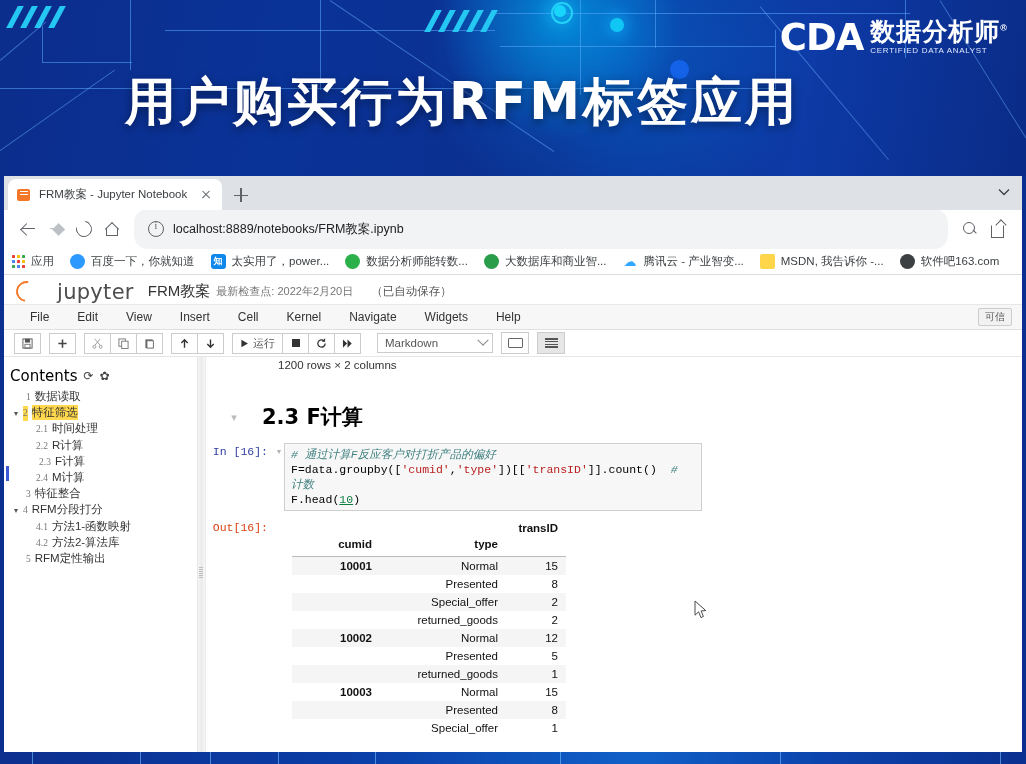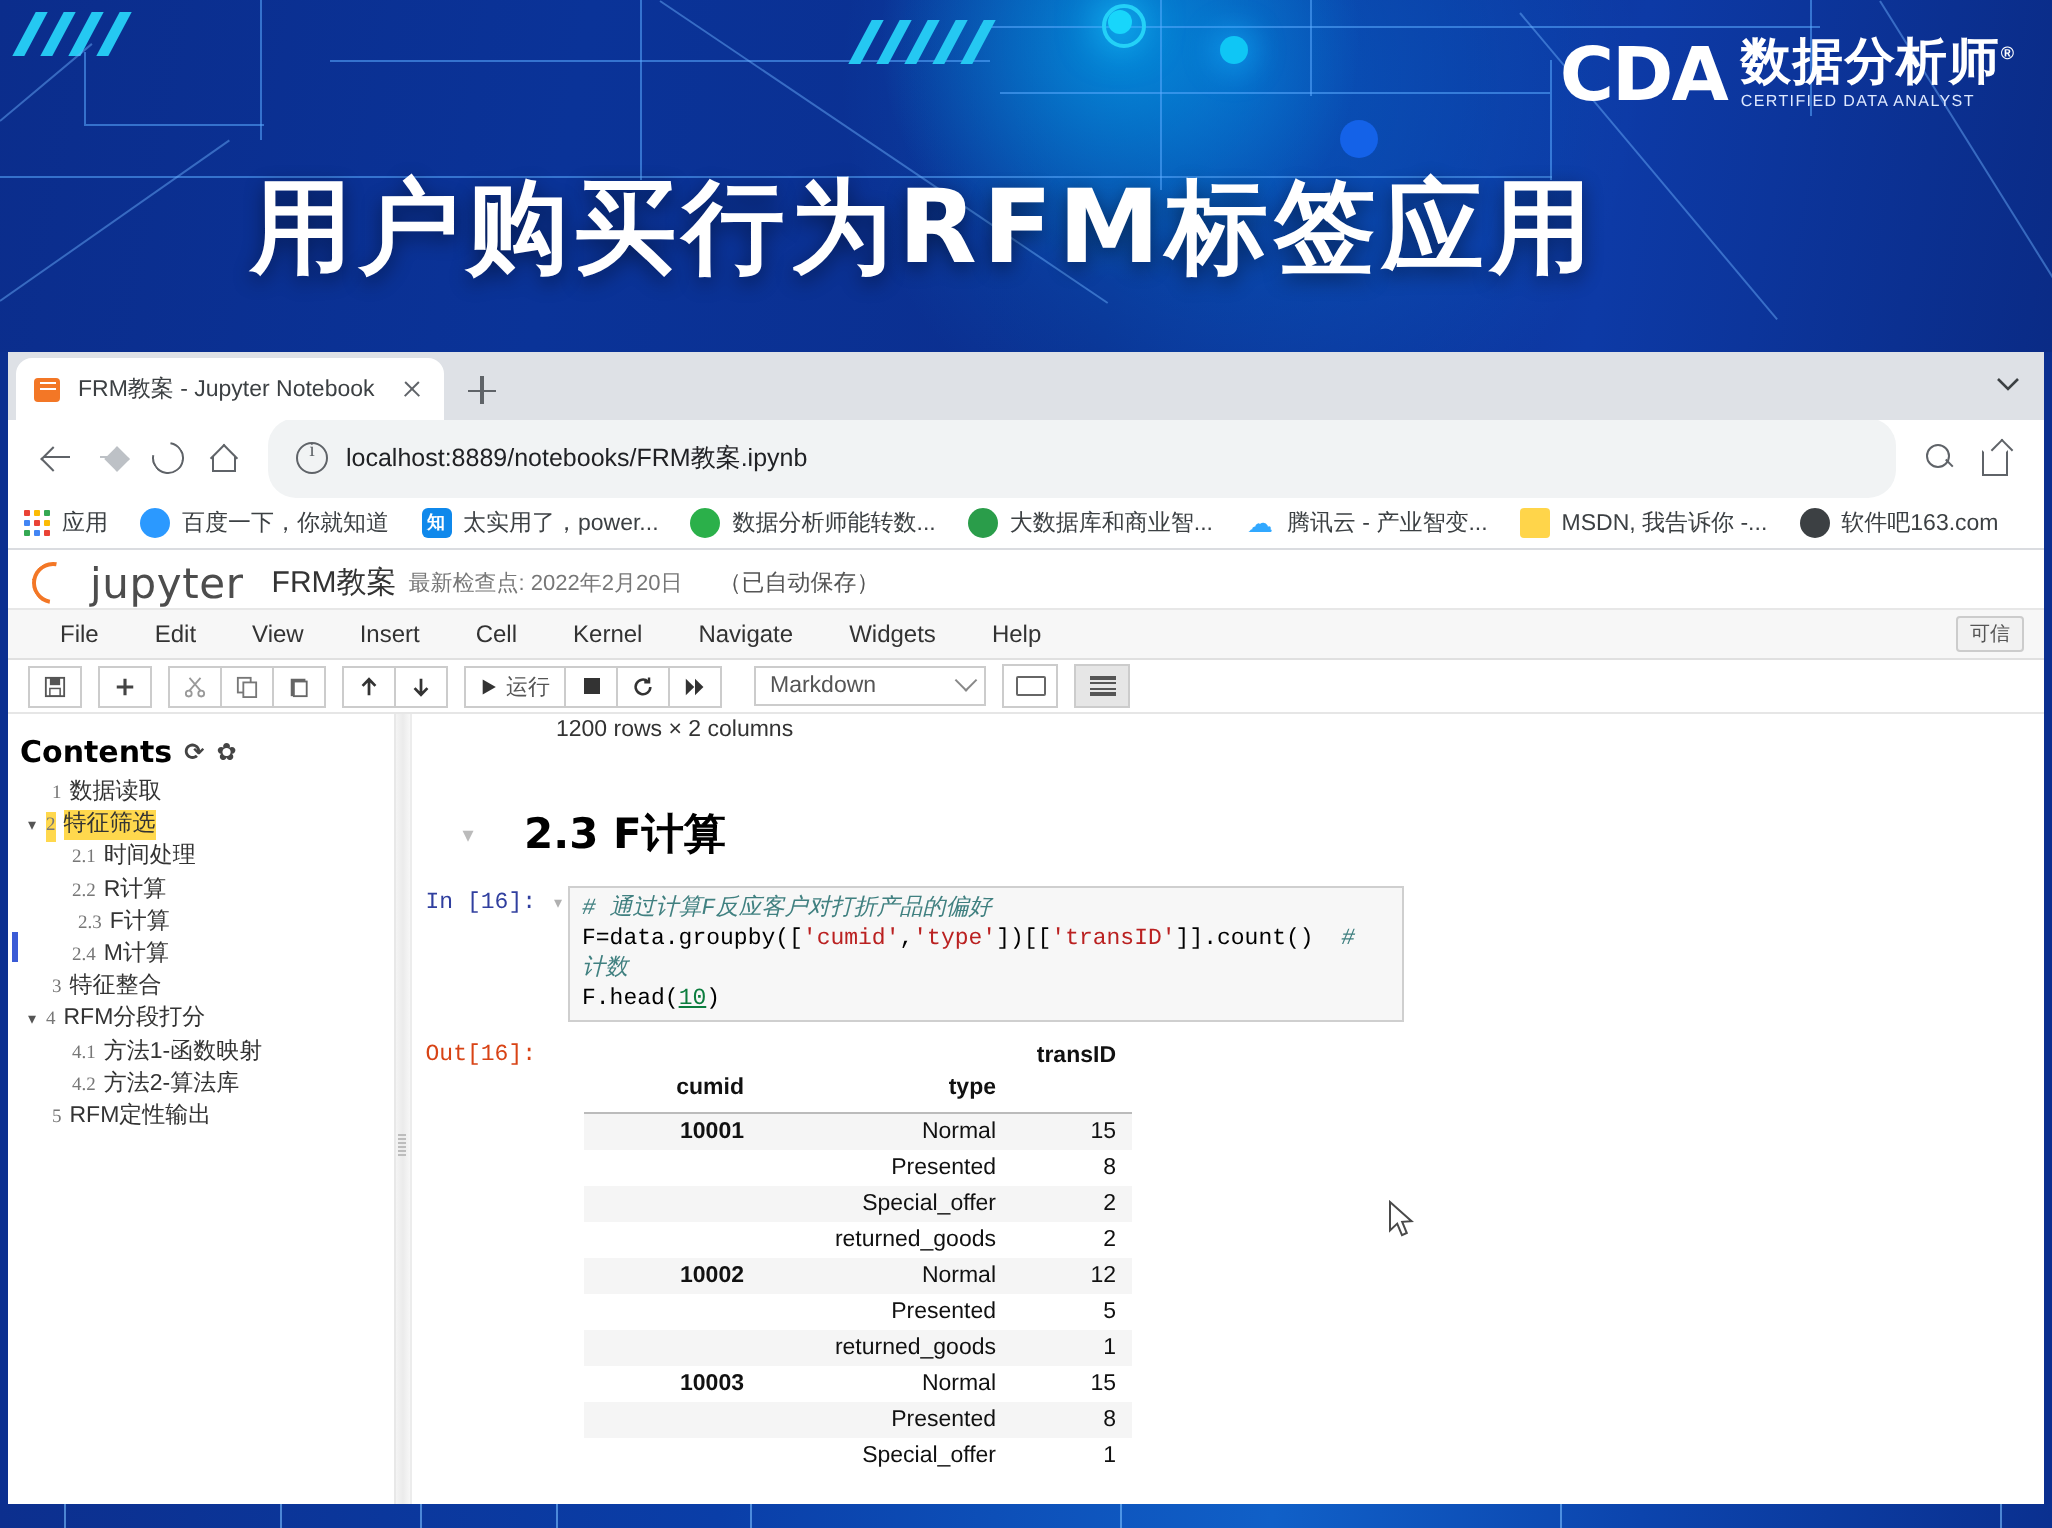--- a/index.html
+++ b/index.html
@@ -19,21 +19,21 @@
       overflow:hidden;
   }
   .bn-line{position:absolute;background:rgba(90,170,255,.55);}
   .bn-vline{width:1px;}
   .bn-hline{height:1px;}
   .bn-dot{position:absolute;border-radius:50%;}
   .bn-ring{position:absolute;border-radius:50%;border:2px solid #27d4f5;}
   .bn-slash{position:absolute;width:6px;height:22px;background:#25c8f2;transform:skewX(-28deg);}
   .bn-diag{position:absolute;height:1px;background:rgba(110,180,255,.45);transform-origin:left center;}
   .banner-title{
-    position:absolute;left:0;top:80px;width:924px;text-align:center;
+    position:absolute;left:0;top:68px;width:924px;text-align:center;
     color:#fff;font-size:51px;font-weight:bold;letter-spacing:3px;
     font-family:"DejaVu Sans","Liberation Sans",sans-serif;
     text-shadow:0 3px 10px rgba(0,0,0,.45);
   }
   .cda-logo{position:absolute;right:18px;top:14px;height:46px;display:flex;align-items:center;gap:7px;}
   .cda-mark{font-size:37px;font-weight:bold;color:#fff;letter-spacing:-1px;font-family:"DejaVu Sans",sans-serif;}
   .cda-right{display:flex;flex-direction:column;line-height:1;}
   .cda-cn{font-size:25px;font-weight:bold;color:#fff;letter-spacing:1px;}
   .cda-en{font-size:8px;color:#dfe9ff;letter-spacing:.7px;margin-top:3px;}
   .cda-reg{font-size:9px;vertical-align:super;color:#fff;}
@@ -107,21 +107,21 @@
   .ic-zhihu{background:#0f88eb;color:#fff;font-size:9px;font-weight:bold;text-align:center;line-height:15px;}
   .ic-wechat{background:#2bb04a;border-radius:50%;}
   .ic-globe{background:#2a9d4a;border-radius:50%;}
   .ic-tencent{background:#fff;color:#31a8ff;font-size:13px;text-align:center;line-height:15px;}
   .ic-msdn{background:#ffd54a;border-radius:2px;}
   .ic-dark{background:#3c4043;border-radius:50%;}
 
   
   .jup{background:#fff;height:100%;}
   .jup-head{height:30px;display:flex;align-items:center;padding:4px 12px 0 12px;box-sizing:border-box;border-bottom:1px solid #e7e7e7;}
-  .jup-logo{display:flex;align-items:baseline;gap:8px;}
+  .jup-logo{display:flex;align-items:baseline;gap:20px;}
   .jup-swirl{width:17px;height:17px;border:2.6px solid #f37726;border-radius:50%;border-right-color:transparent;border-bottom-color:transparent;transform:rotate(-35deg);align-self:center;}
   .jup-word{font-size:21px;color:#4d4d4d;font-family:"DejaVu Sans","Liberation Sans",sans-serif;letter-spacing:.3px;}
   .nb-name{font-size:15px;color:#333;margin-left:14px;}
   .nb-ckpt{font-size:11px;color:#777;margin-left:6px;}
   .nb-auto{font-size:11.5px;color:#555;margin-left:18px;}
 
   .menubar{height:25px;background:#f7f7f7;border-bottom:1px solid #e0e0e0;display:flex;align-items:center;padding:0 12px;position:relative;box-sizing:border-box;}
   .menu-item{font-size:12px;color:#333;padding:0 14px;cursor:pointer;}
   .trust{position:absolute;right:10px;top:3px;font-size:10px;color:#555;border:1px solid #ccc;border-radius:2px;padding:1px 6px;background:#f2f2f2;}
 
@@ -137,21 +137,21 @@
   .chev-sm{width:7px;height:7px;border-right:1.2px solid #888;border-bottom:1.2px solid #888;transform:rotate(45deg) translate(-2px,-2px);}
   .tbtn2{width:26px;height:20px;border:1px solid #ccc;background:#fff;display:flex;align-items:center;justify-content:center;margin-left:8px;cursor:pointer;}
   .tbtn2.active{background:#e6e6e6;}
   .kb-ic{width:13px;height:8px;border:1.2px solid #666;border-radius:1px;}
   .lines-ic{width:13px;height:10px;display:flex;flex-direction:column;justify-content:space-between;}
   .lines-ic i{height:1.6px;background:#555;display:block;}
 
   
   .jbody{display:flex;height:413px;position:relative;}
   .toc{width:193px;flex:0 0 auto;padding:10px 0 0 6px;box-sizing:border-box;background:#fff;overflow:hidden;}
-  .toc-head{font-size:15px;font-weight:bold;color:#000;display:flex;align-items:center;gap:6px;margin-bottom:4px;font-family:"DejaVu Sans",sans-serif;}
+  .toc-head{font-size:15px;font-weight:normal;color:#000;display:flex;align-items:center;gap:6px;margin-bottom:4px;font-family:"DejaVu Sans",sans-serif;}
   .toc-refresh{font-size:12px;color:#444;cursor:pointer;}
   .toc-gear{font-size:12px;color:#444;cursor:pointer;}
   .toc-item{font-size:11.5px;color:#333;line-height:15.2px;white-space:nowrap;cursor:pointer;display:flex;align-items:baseline;}
   .toc-num{font-size:9.5px;color:#777;margin-right:4px;font-family:"Liberation Serif",serif;}
   .toc-caret{font-size:8px;color:#555;width:9px;display:inline-block;flex:0 0 auto;}
   .toc-hl{background:#ffd84d;}
   .toc-cursor{position:absolute;left:2px;top:109px;width:3px;height:15px;background:#3b5bd6;}
 
   .divider{width:7px;background:linear-gradient(90deg,#f4f4f4,#ebebeb,#f7f7f7);flex:0 0 auto;position:relative;border-left:1px solid #e8e8e8;border-right:1px solid #ececec;}
   .div-grip{position:absolute;left:1px;top:210px;width:4px;height:11px;background:repeating-linear-gradient(#bdbdbd 0 1px,transparent 1px 2px);}

